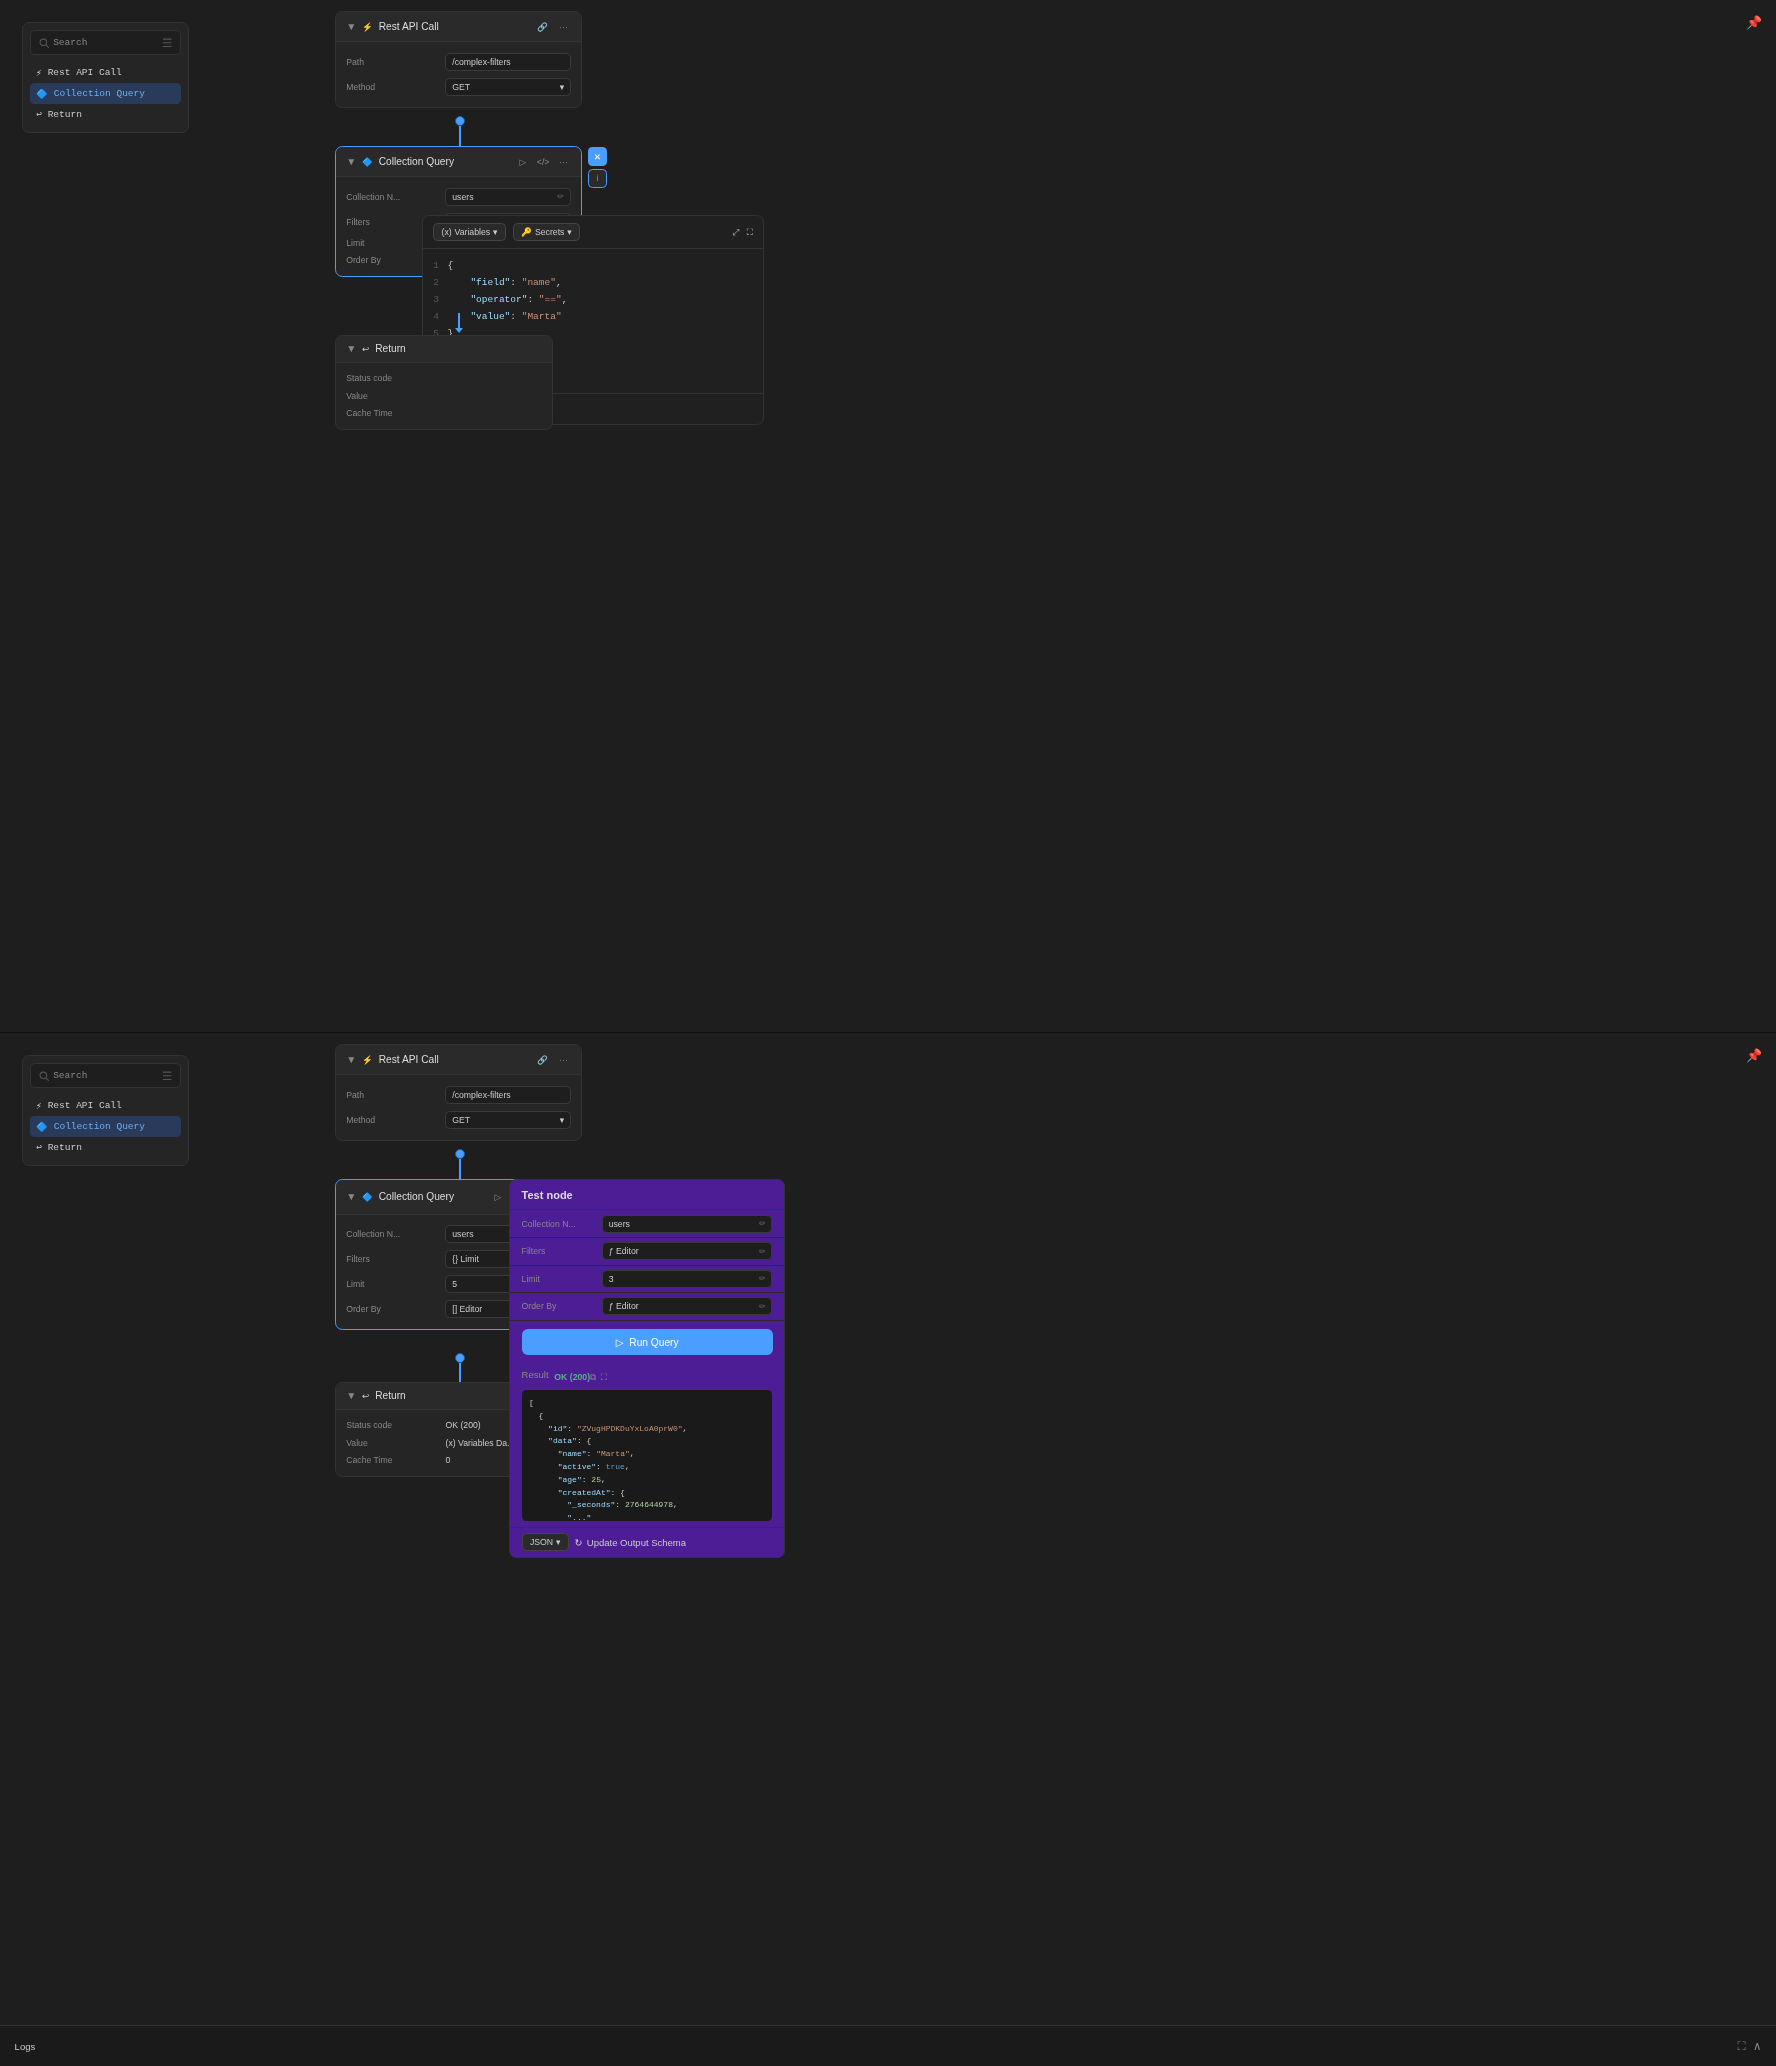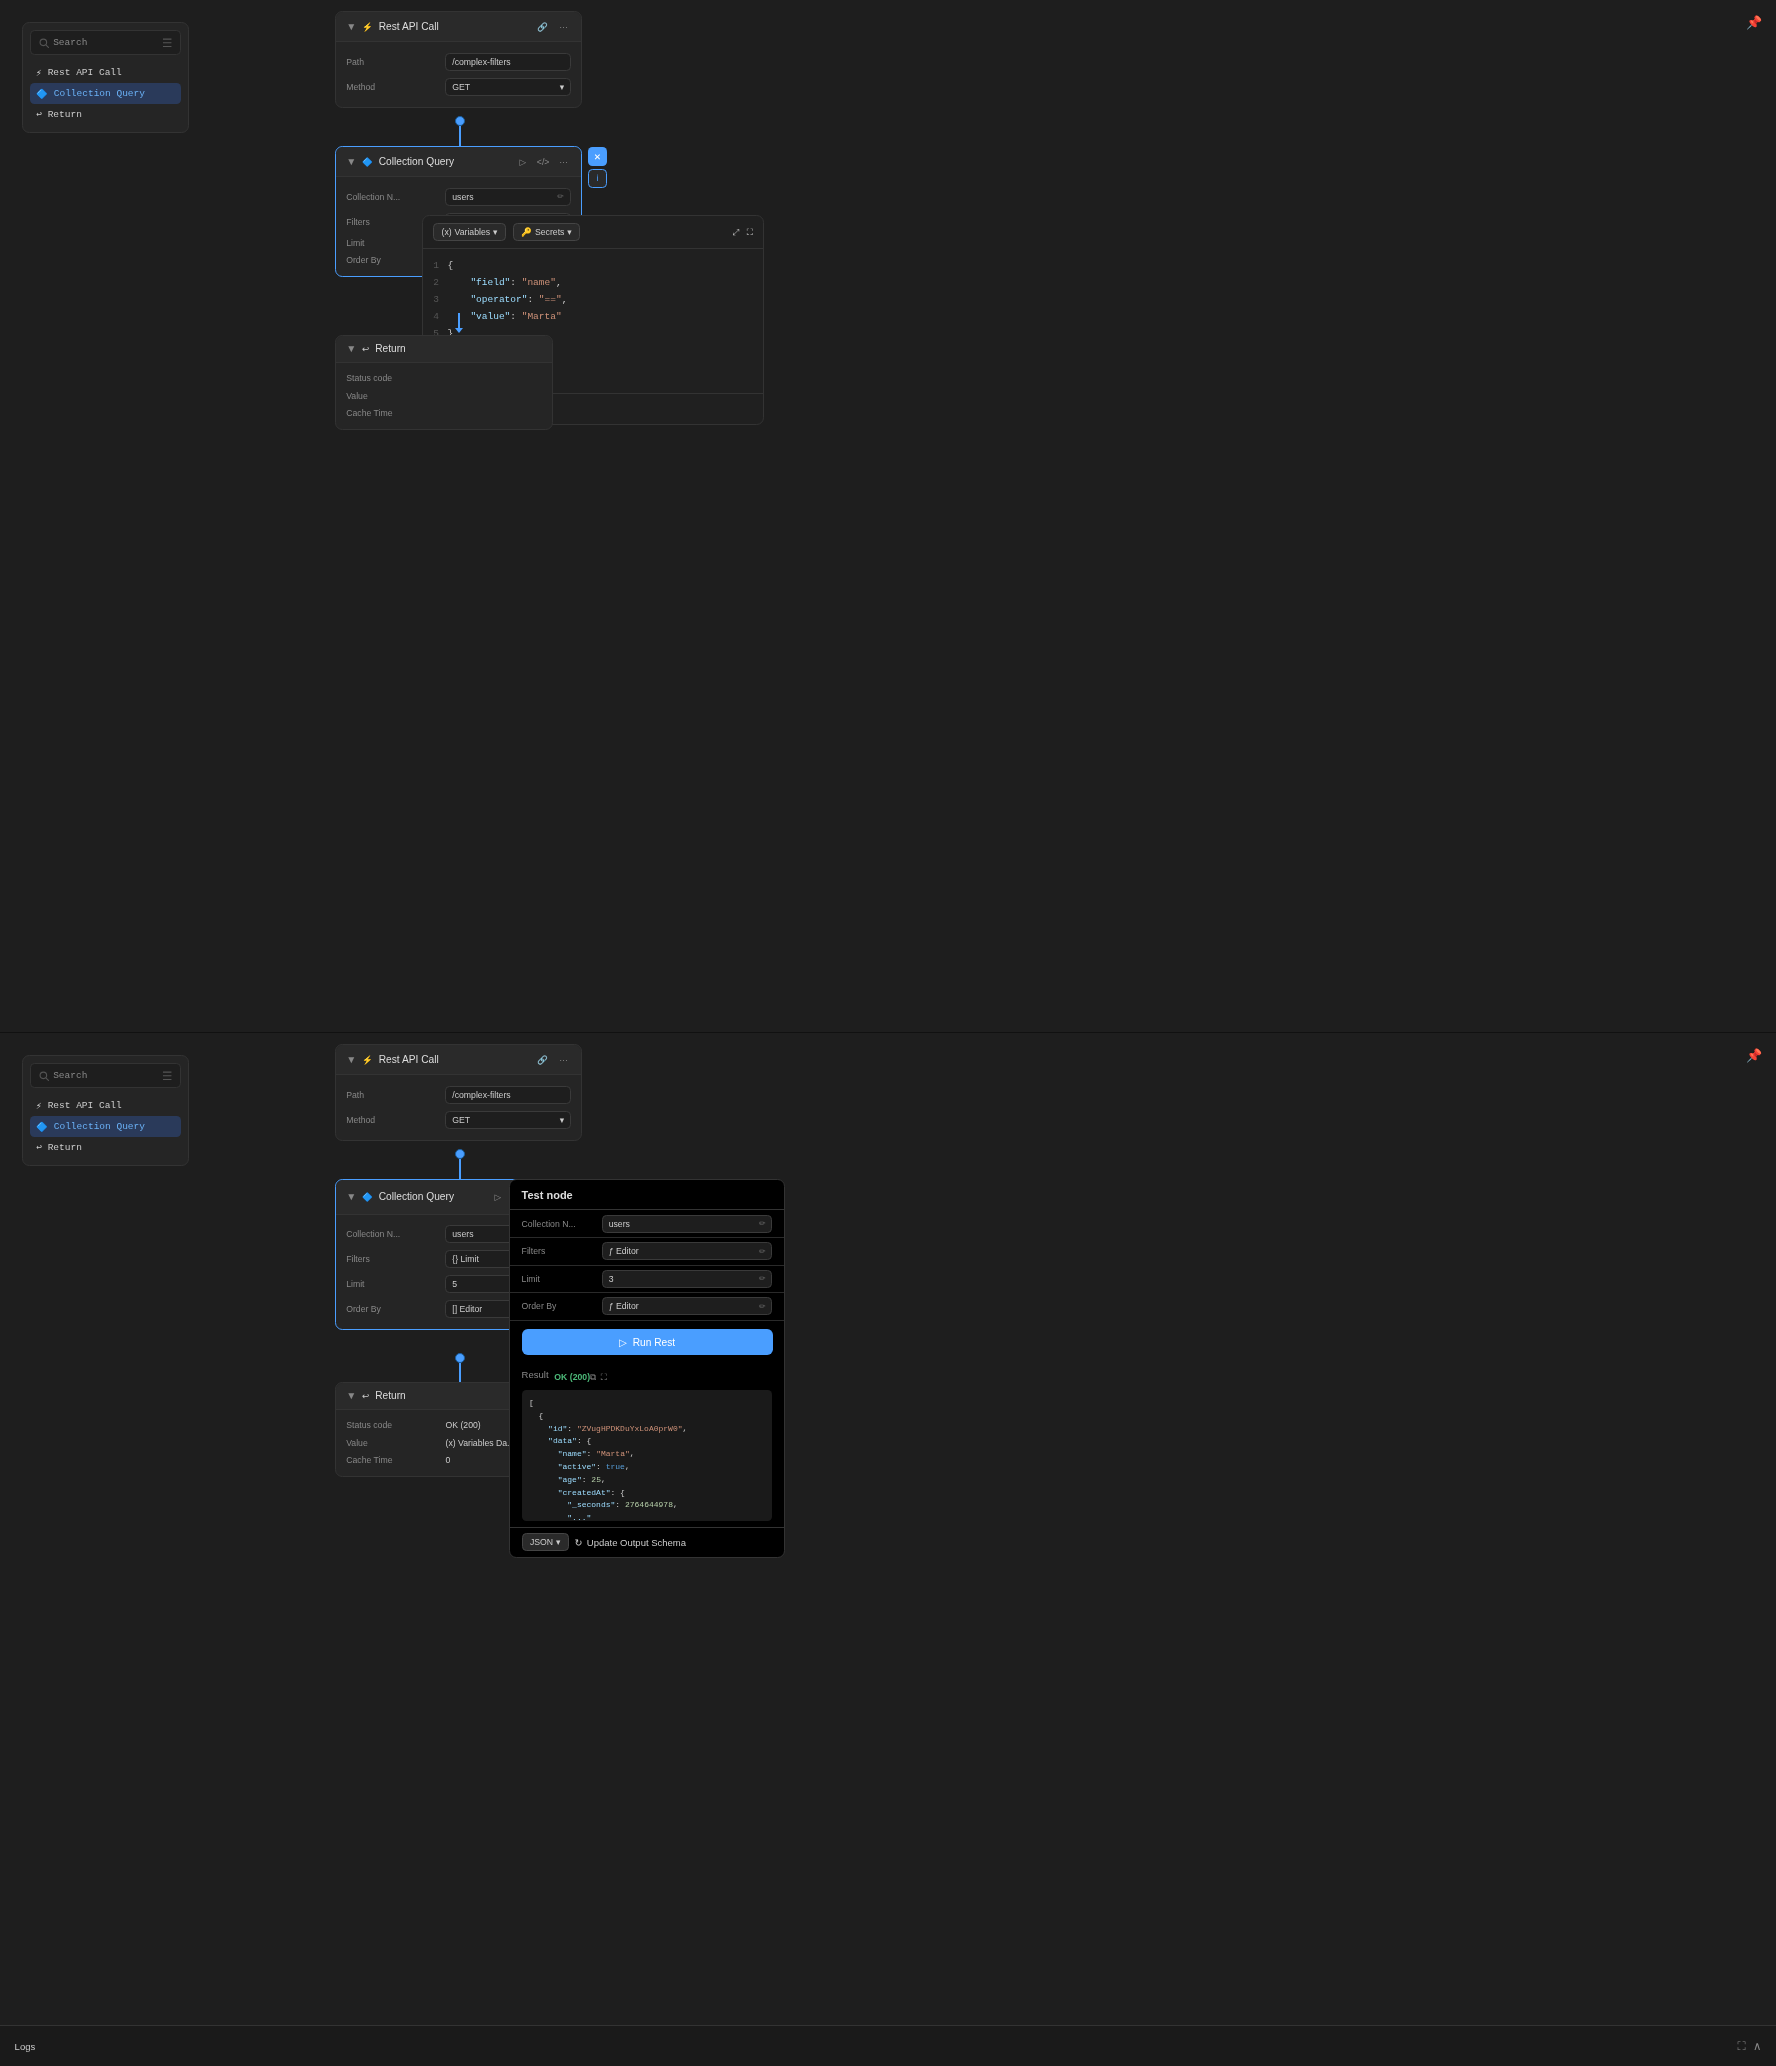--- a/index.html
+++ b/index.html
@@ -232,21 +232,21 @@
     }
     .action-btn.secondary {
       background: #2a2a2a;
       border: 0.7px solid #4a9eff;
       color: #4a9eff;
     }
 
     
     .test-panel {
       position: absolute;
-      background: #000000;
+      background: #4c1d95;
       border: 0.7px solid #333;
       border-radius: 7.3px;
       width: 262px;
     }
     .test-panel-header {
       padding: 8.7px 11.6px;
       font-size: 11px;
       font-weight: 600;
       color: #ddd;
       border-bottom: 0.7px solid #333;
@@ -706,21 +706,21 @@
     <div class="test-row">
       <span class="t-label">Order By</span>
       <span class="t-value">
         <span>ƒ Editor</span>
         <span class="edit-icon">✏</span>
       </span>
     </div>
 
     <button class="run-btn">
       <span>▷</span>
-      <span>Run Rest</span>
+      <span>Run Query</span>
     </button>
 
     <div class="result-section">
       <div style="display:flex; align-items:center; margin-bottom:5px;">
         <span class="result-label" style="margin-right:5.8px;">Result</span>
         <span class="result-ok">OK (200)</span>
         <div class="result-actions">
           <span style="color:#888; cursor:pointer;">⧉</span>
           <span style="color:#888; cursor:pointer;">⛶</span>
         </div>

